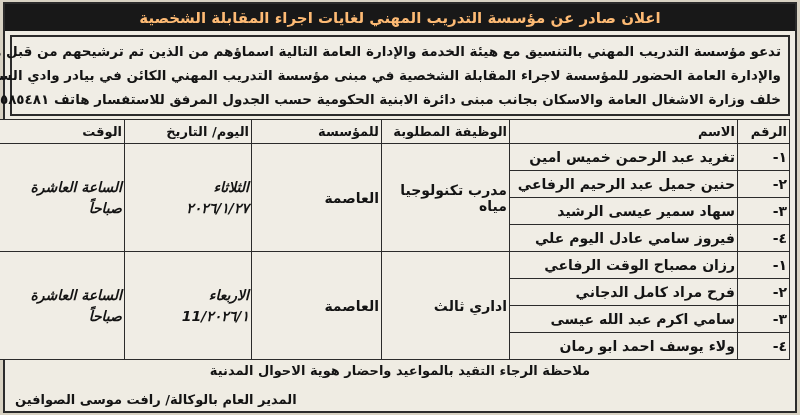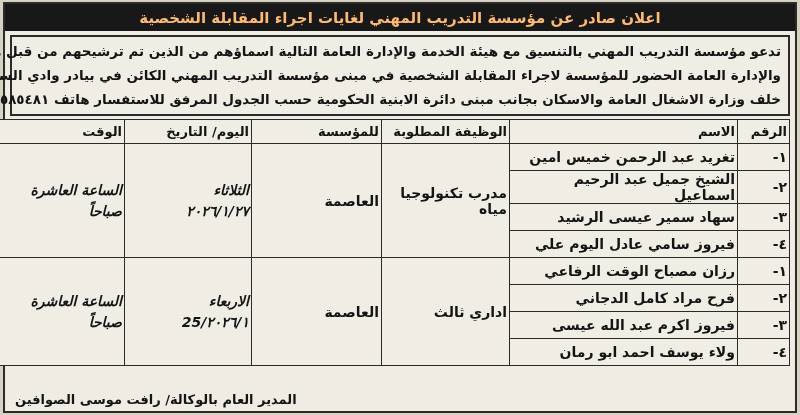--- a/index.html
+++ b/index.html
@@ -130,57 +130,58 @@
             <span>الثلاثاء</span>
             <span>٢٠٢٦/١/٢٧</span>
           </td>
           <td rowspan="4" class="two-line">
             <span>الساعة العاشرة</span>
             <span>صباحاً</span>
           </td>
         </tr>
         <tr>
           <td class="num-cell">٢-</td>
-          <td>الشيخ جميل عبد الرحيم اسماعيل</td>
+          <td>حنين جميل عبد الرحيم الرفاعي</td>
         </tr>
         <tr>
           <td class="num-cell">٣-</td>
           <td>سهاد سمير عيسى الرشيد</td>
         </tr>
         <tr>
           <td class="num-cell">٤-</td>
           <td>فيروز سامي عادل اليوم علي</td>
         </tr>
 
         <tr>
           <td class="num-cell">١-</td>
           <td>رزان مصباح الوقت الرفاعي</td>
           <td rowspan="4">اداري ثالث</td>
           <td rowspan="4">العاصمة</td>
           <td rowspan="4" class="two-line">
             <span>الاربعاء</span>
-            <span>٢٠٢٦/١/25</span>
+            <span>٢٠٢٦/١/11</span>
           </td>
           <td rowspan="4" class="two-line">
             <span>الساعة العاشرة</span>
             <span>صباحاً</span>
           </td>
         </tr>
         <tr>
           <td class="num-cell">٢-</td>
           <td>فرح مراد كامل الدجاني</td>
         </tr>
         <tr>
           <td class="num-cell">٣-</td>
-          <td>فيروز اكرم عبد الله عيسى</td>
+          <td>سامي اكرم عبد الله عيسى</td>
         </tr>
         <tr>
           <td class="num-cell">٤-</td>
           <td>ولاء يوسف احمد ابو رمان</td>
         </tr>
       </tbody>
     </table>
 
+    <div class="note">ملاحظة الرجاء التقيد بالمواعيد واحضار هوية الاحوال المدنية</div>
 
     <div class="signature">المدير العام بالوكالة/ رافت موسى الصوافين</div>
 
   </div>
 </div>
 
 </body></html>

